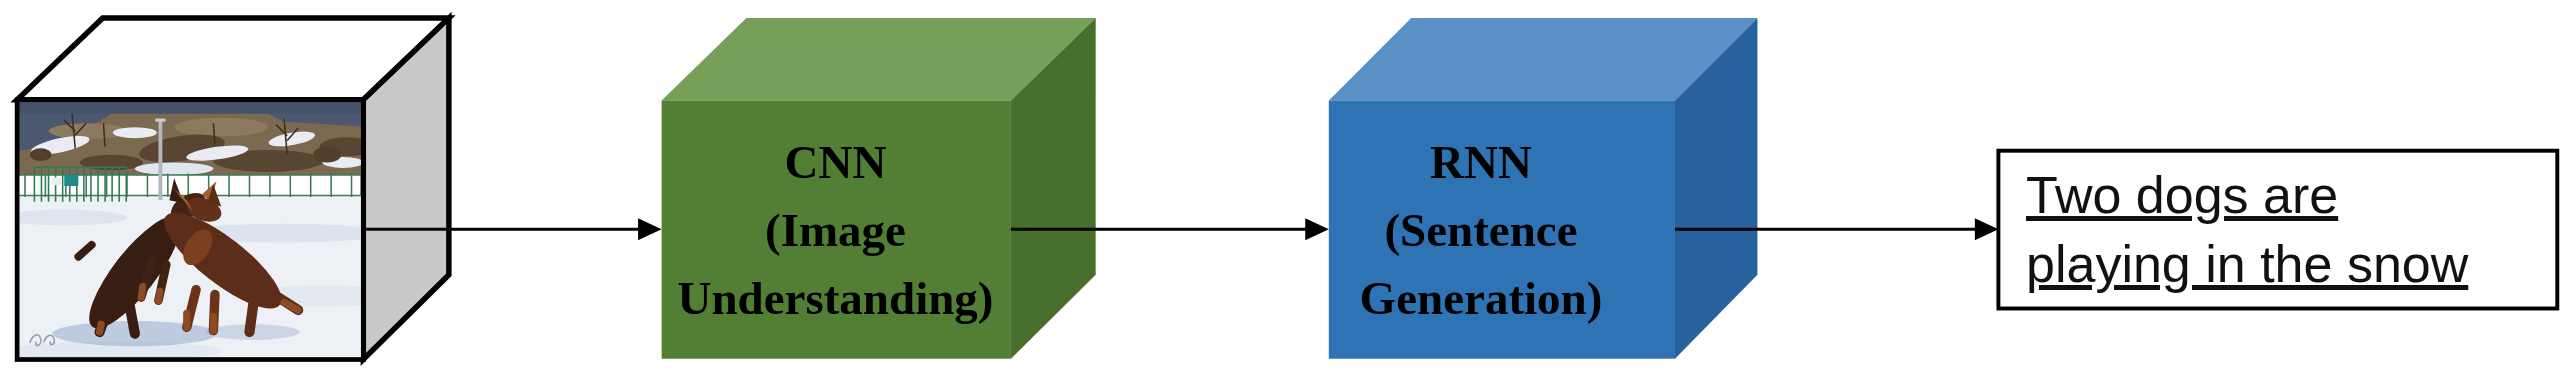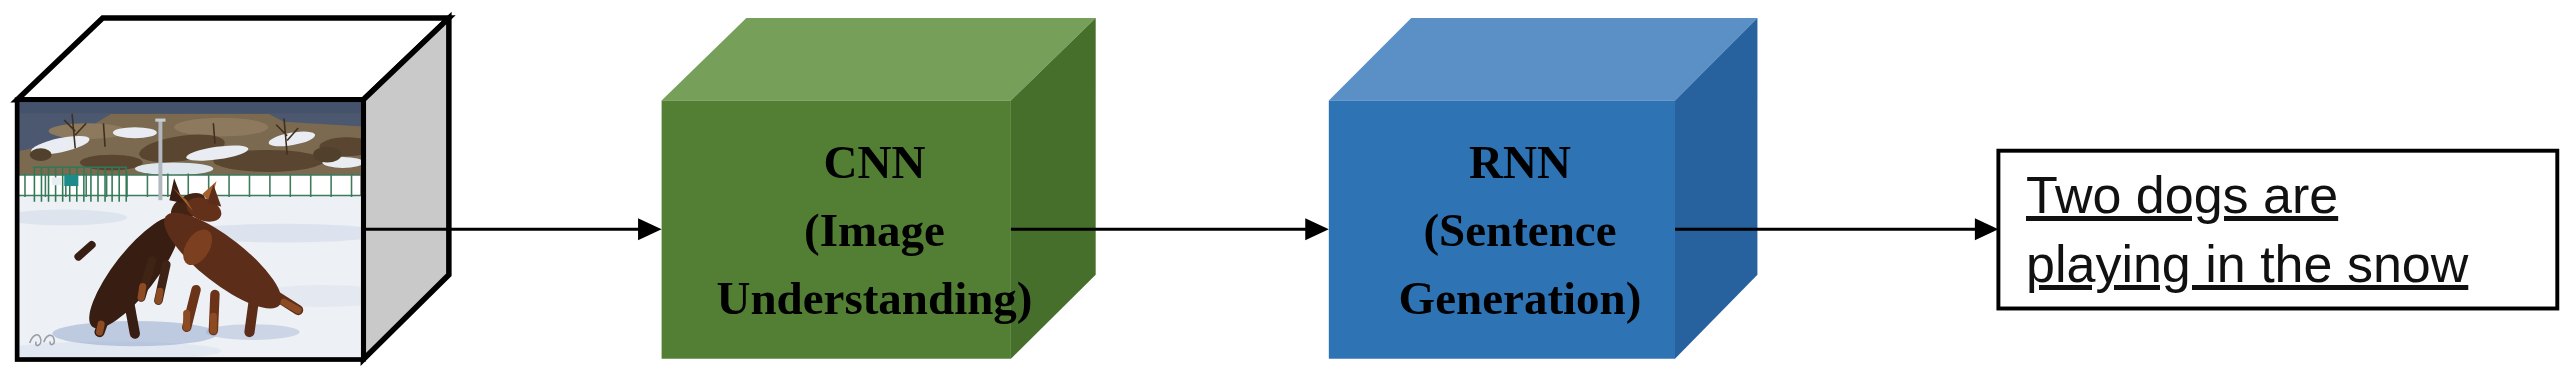--- a/index.html
+++ b/index.html
@@ -14,21 +14,20 @@
   .cube-label{
     position:absolute;
     display:flex;align-items:center;justify-content:center;
     text-align:center;
     white-space:pre-line;
     font-family:"Liberation Serif","DejaVu Serif",serif;
     font-weight:bold;
     font-size:47px;line-height:68px;
     color:#000000;
     pointer-events:none;
-    margin-left:39px;
   }
   .cnn-label{left:661px;top:101px;width:349px;height:258px;}
   .rnn-label{left:1329px;top:101px;width:304px;height:258px;}
   .caption-text{
     position:absolute;
     left:1999px;top:151px;width:559px;height:158px;
     box-sizing:border-box;
     display:flex;align-items:center;
     padding-left:27px;
     white-space:pre-line;

